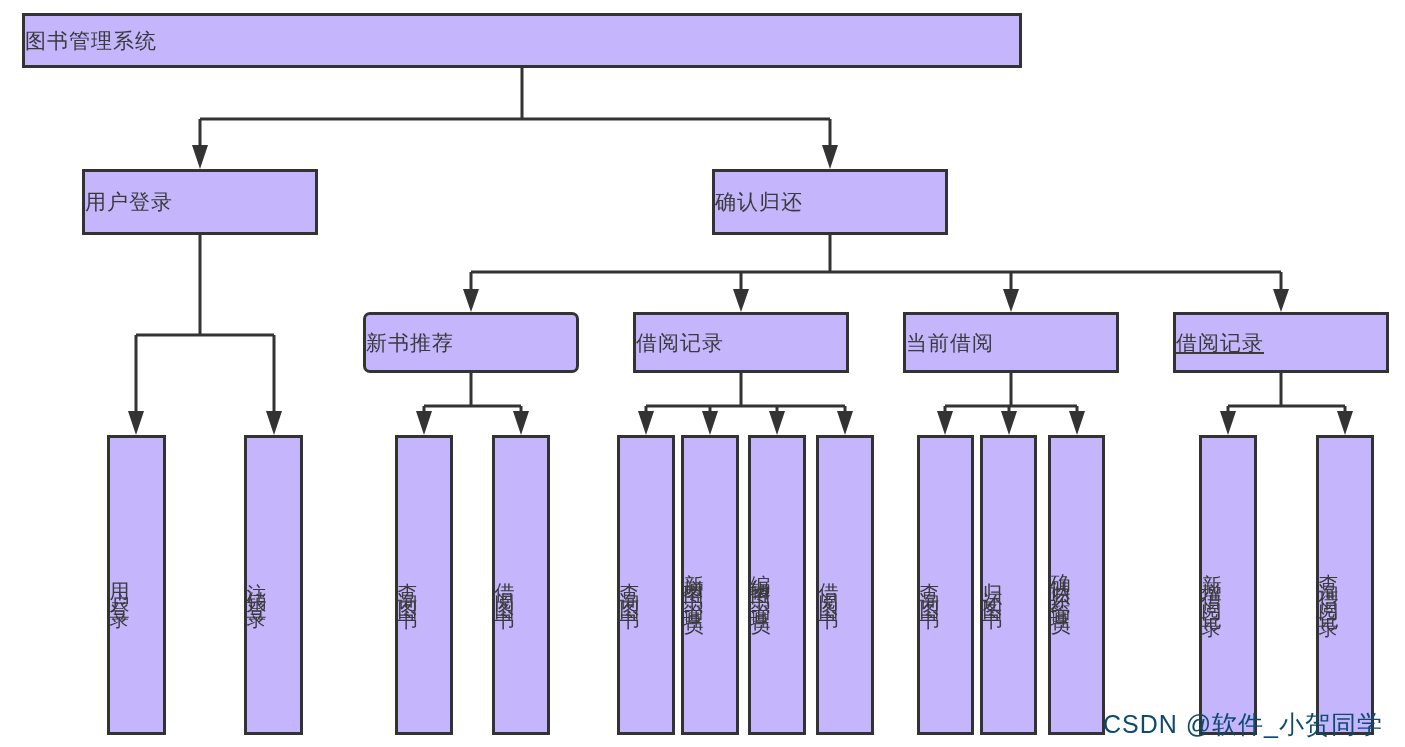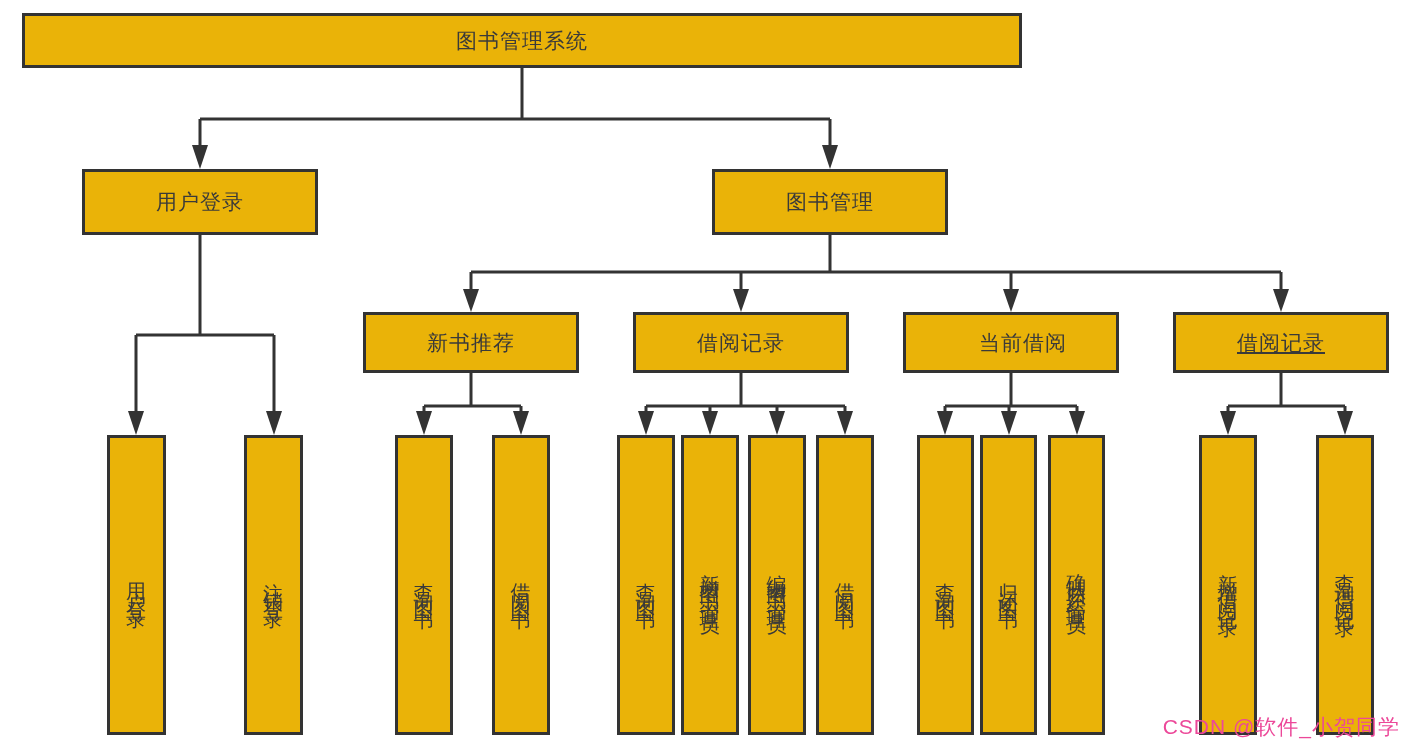--- a/index.html
+++ b/index.html
@@ -6,31 +6,31 @@
   body{
     width:1405px;height:747px;position:relative;overflow:hidden;
     background:#ffffff;
     font-family:"Liberation Sans","DejaVu Sans",sans-serif;
     color:#3a3a3a;
   }
   .stage{position:absolute;left:0;top:0;width:1405px;height:747px;}
   svg.wires{position:absolute;left:0;top:0;z-index:1;}
   .box{
     position:absolute;box-sizing:border-box;z-index:2;
-    background:#eab308;border:3px solid #333333;
-    display:flex;align-items:center;justify-content:center;
+    background:#c4b5fd;border:3px solid #333333;
+    display:flex;align-items:center;justify-content:flex-start;
   }
   .hlabel{font-size:21px;letter-spacing:1px;white-space:nowrap;}
   .vt{
     writing-mode:vertical-rl;text-orientation:mixed;
     font-size:20px;letter-spacing:9px;line-height:1;white-space:nowrap;
   }
   .watermark{
-    position:absolute;right:5px;bottom:6px;z-index:3;
-    font-size:21px;color:#ec4899;letter-spacing:1px;white-space:nowrap;
+    position:absolute;right:22px;bottom:6px;z-index:3;
+    font-size:25px;color:#0c4a6e;letter-spacing:1px;white-space:nowrap;
   }
 </style>
 </head>
 <body>
 
 <div class="stage">
 
   <svg class="wires" width="1405" height="747" viewBox="0 0 1405 747">
     <g stroke="#333333" stroke-width="3" fill="none">
 
@@ -93,30 +93,30 @@
   </svg>
 
   <div class="box" style="left:22px;top:13px;width:1000px;height:55px;">
     <span class="hlabel">图书管理系统</span>
   </div>
 
   <div class="box" style="left:82px;top:169px;width:236px;height:66px;">
     <span class="hlabel">用户登录</span>
   </div>
   <div class="box" style="left:712px;top:169px;width:236px;height:66px;">
-    <span class="hlabel">图书管理</span>
+    <span class="hlabel">确认归还</span>
   </div>
 
-  <div class="box" style="left:363px;top:312px;width:216px;height:61px;">
+  <div class="box" style="left:363px;top:312px;width:216px;height:61px;border-radius:7px;">
     <span class="hlabel">新书推荐</span>
   </div>
   <div class="box" style="left:633px;top:312px;width:216px;height:61px;">
     <span class="hlabel">借阅记录</span>
   </div>
-  <div class="box" style="left:903px;top:312px;width:216px;height:61px;padding-left:24px;">
+  <div class="box" style="left:903px;top:312px;width:216px;height:61px;">
     <span class="hlabel">当前借阅</span>
   </div>
   <div class="box" style="left:1173px;top:312px;width:216px;height:61px;text-decoration:underline;">
     <span class="hlabel">借阅记录</span>
   </div>
 
   <div class="box" style="left:107px;top:435px;width:59px;height:300px;">
     <span class="vt">用户登录</span>
   </div>
   <div class="box" style="left:244px;top:435px;width:59px;height:300px;">

